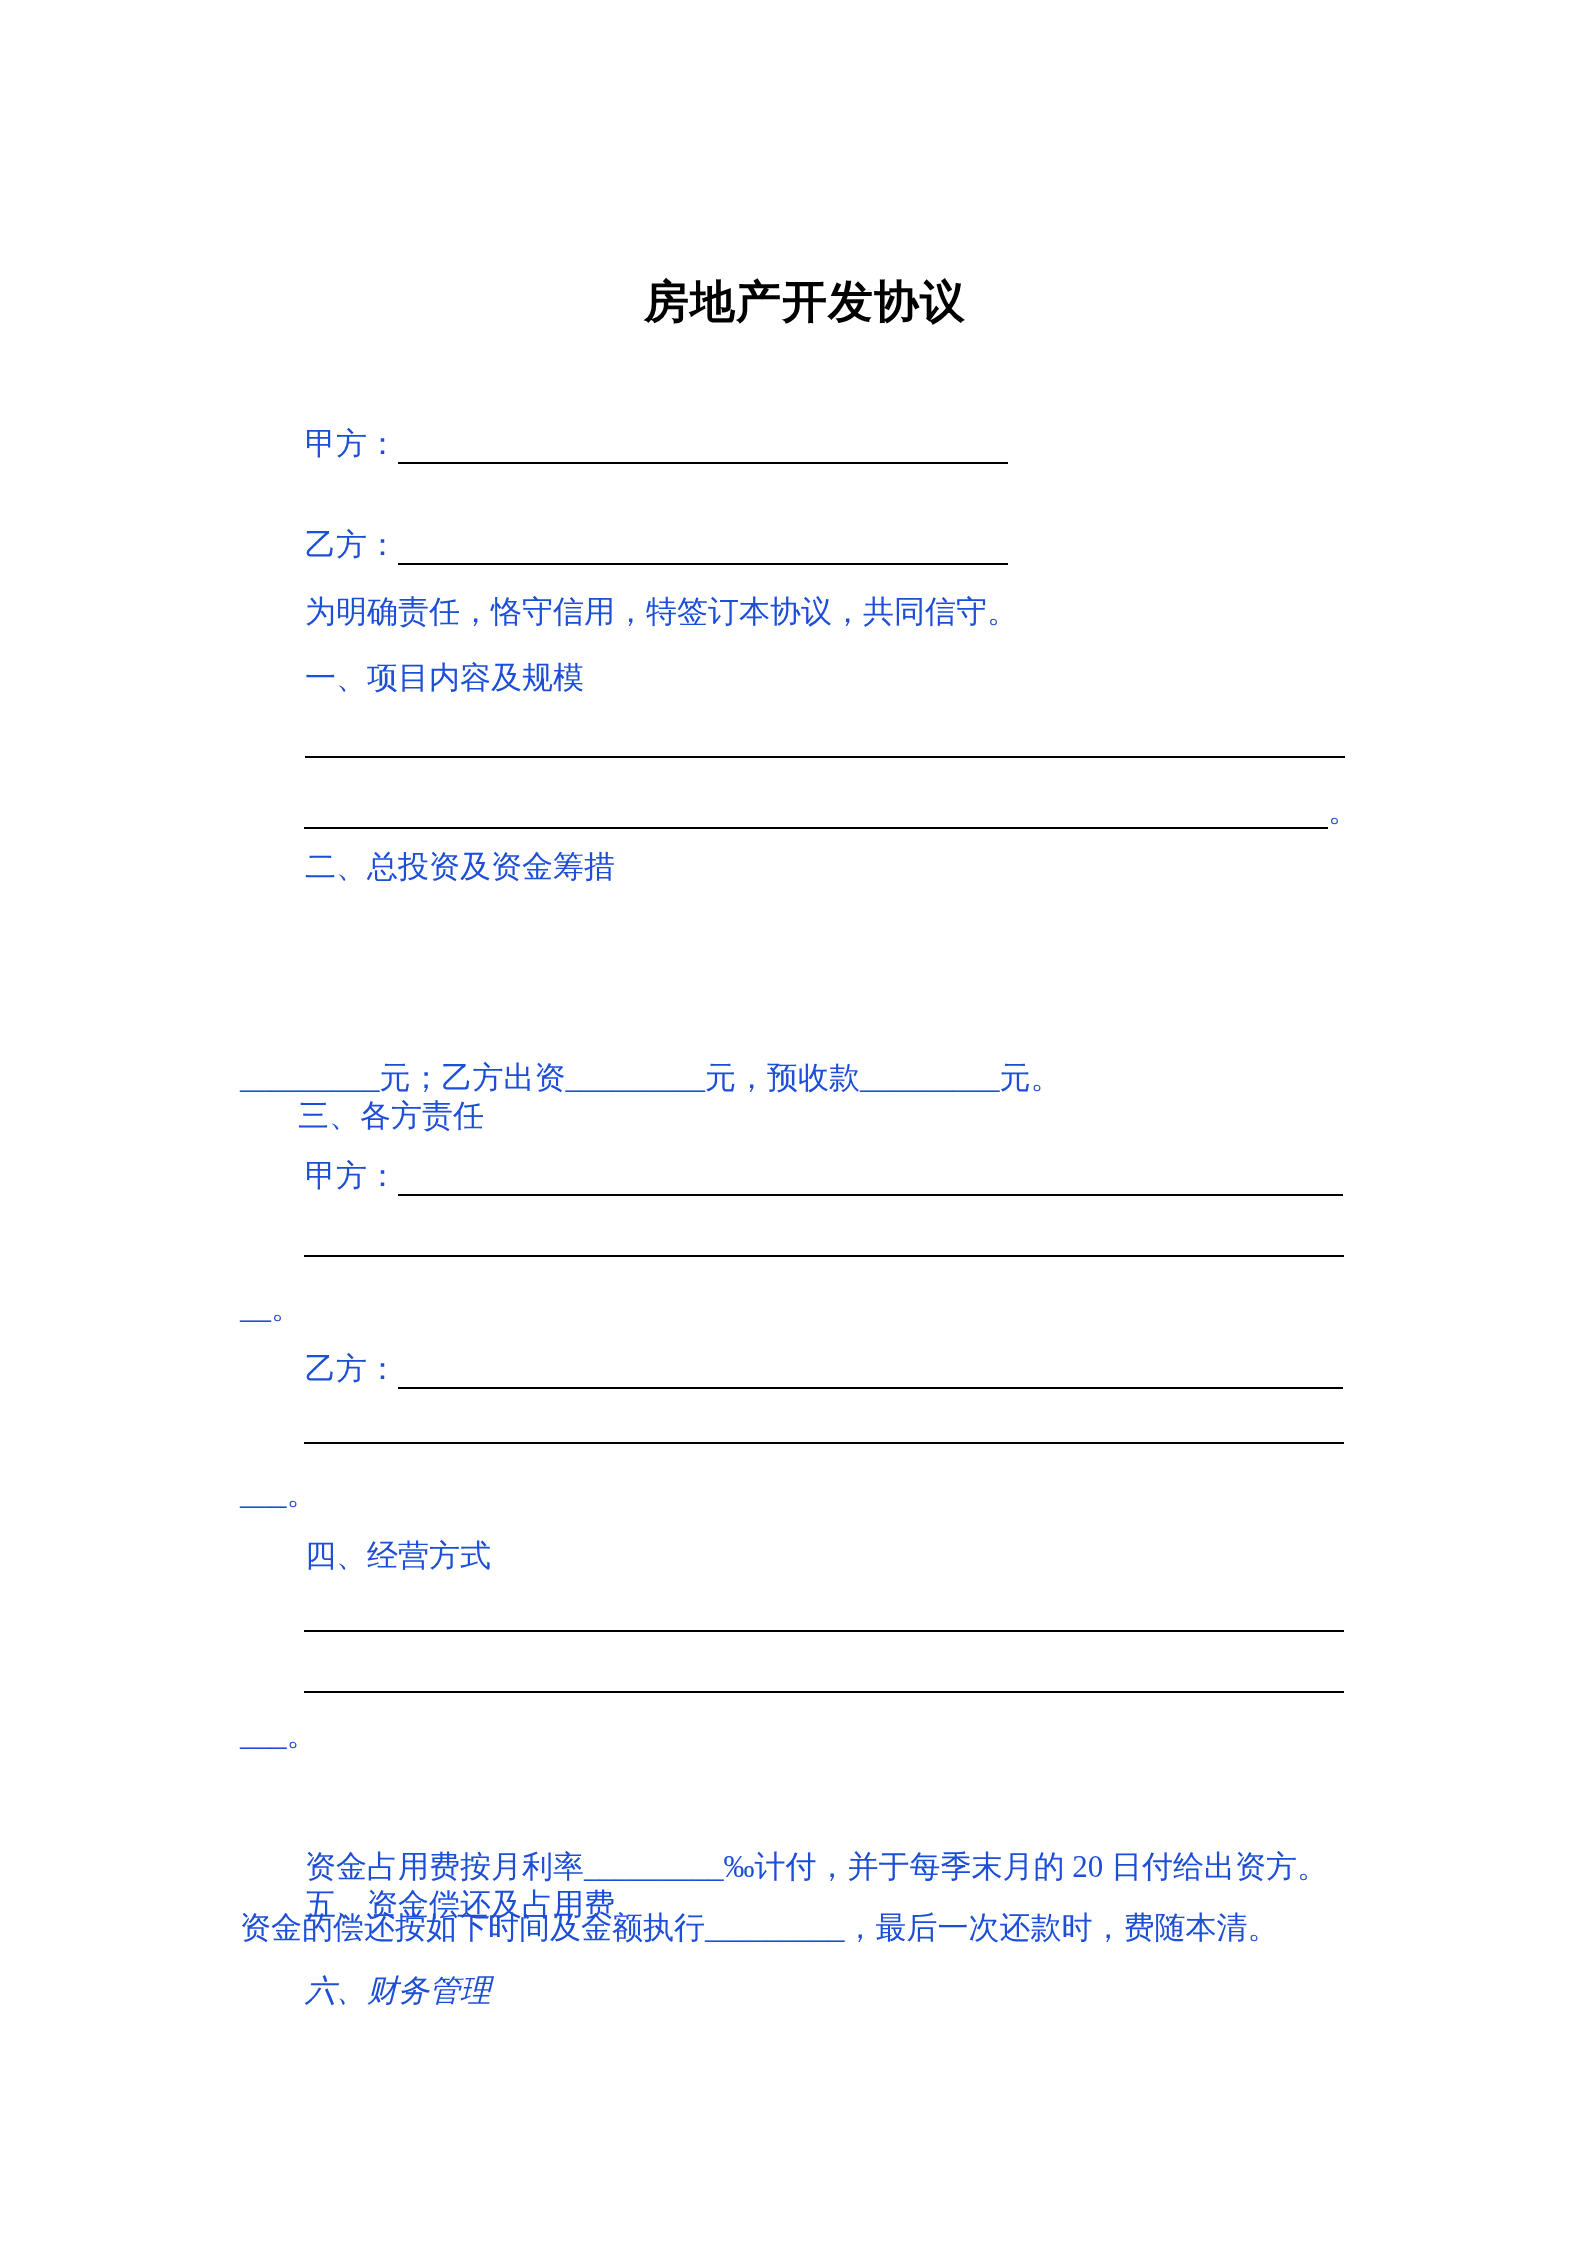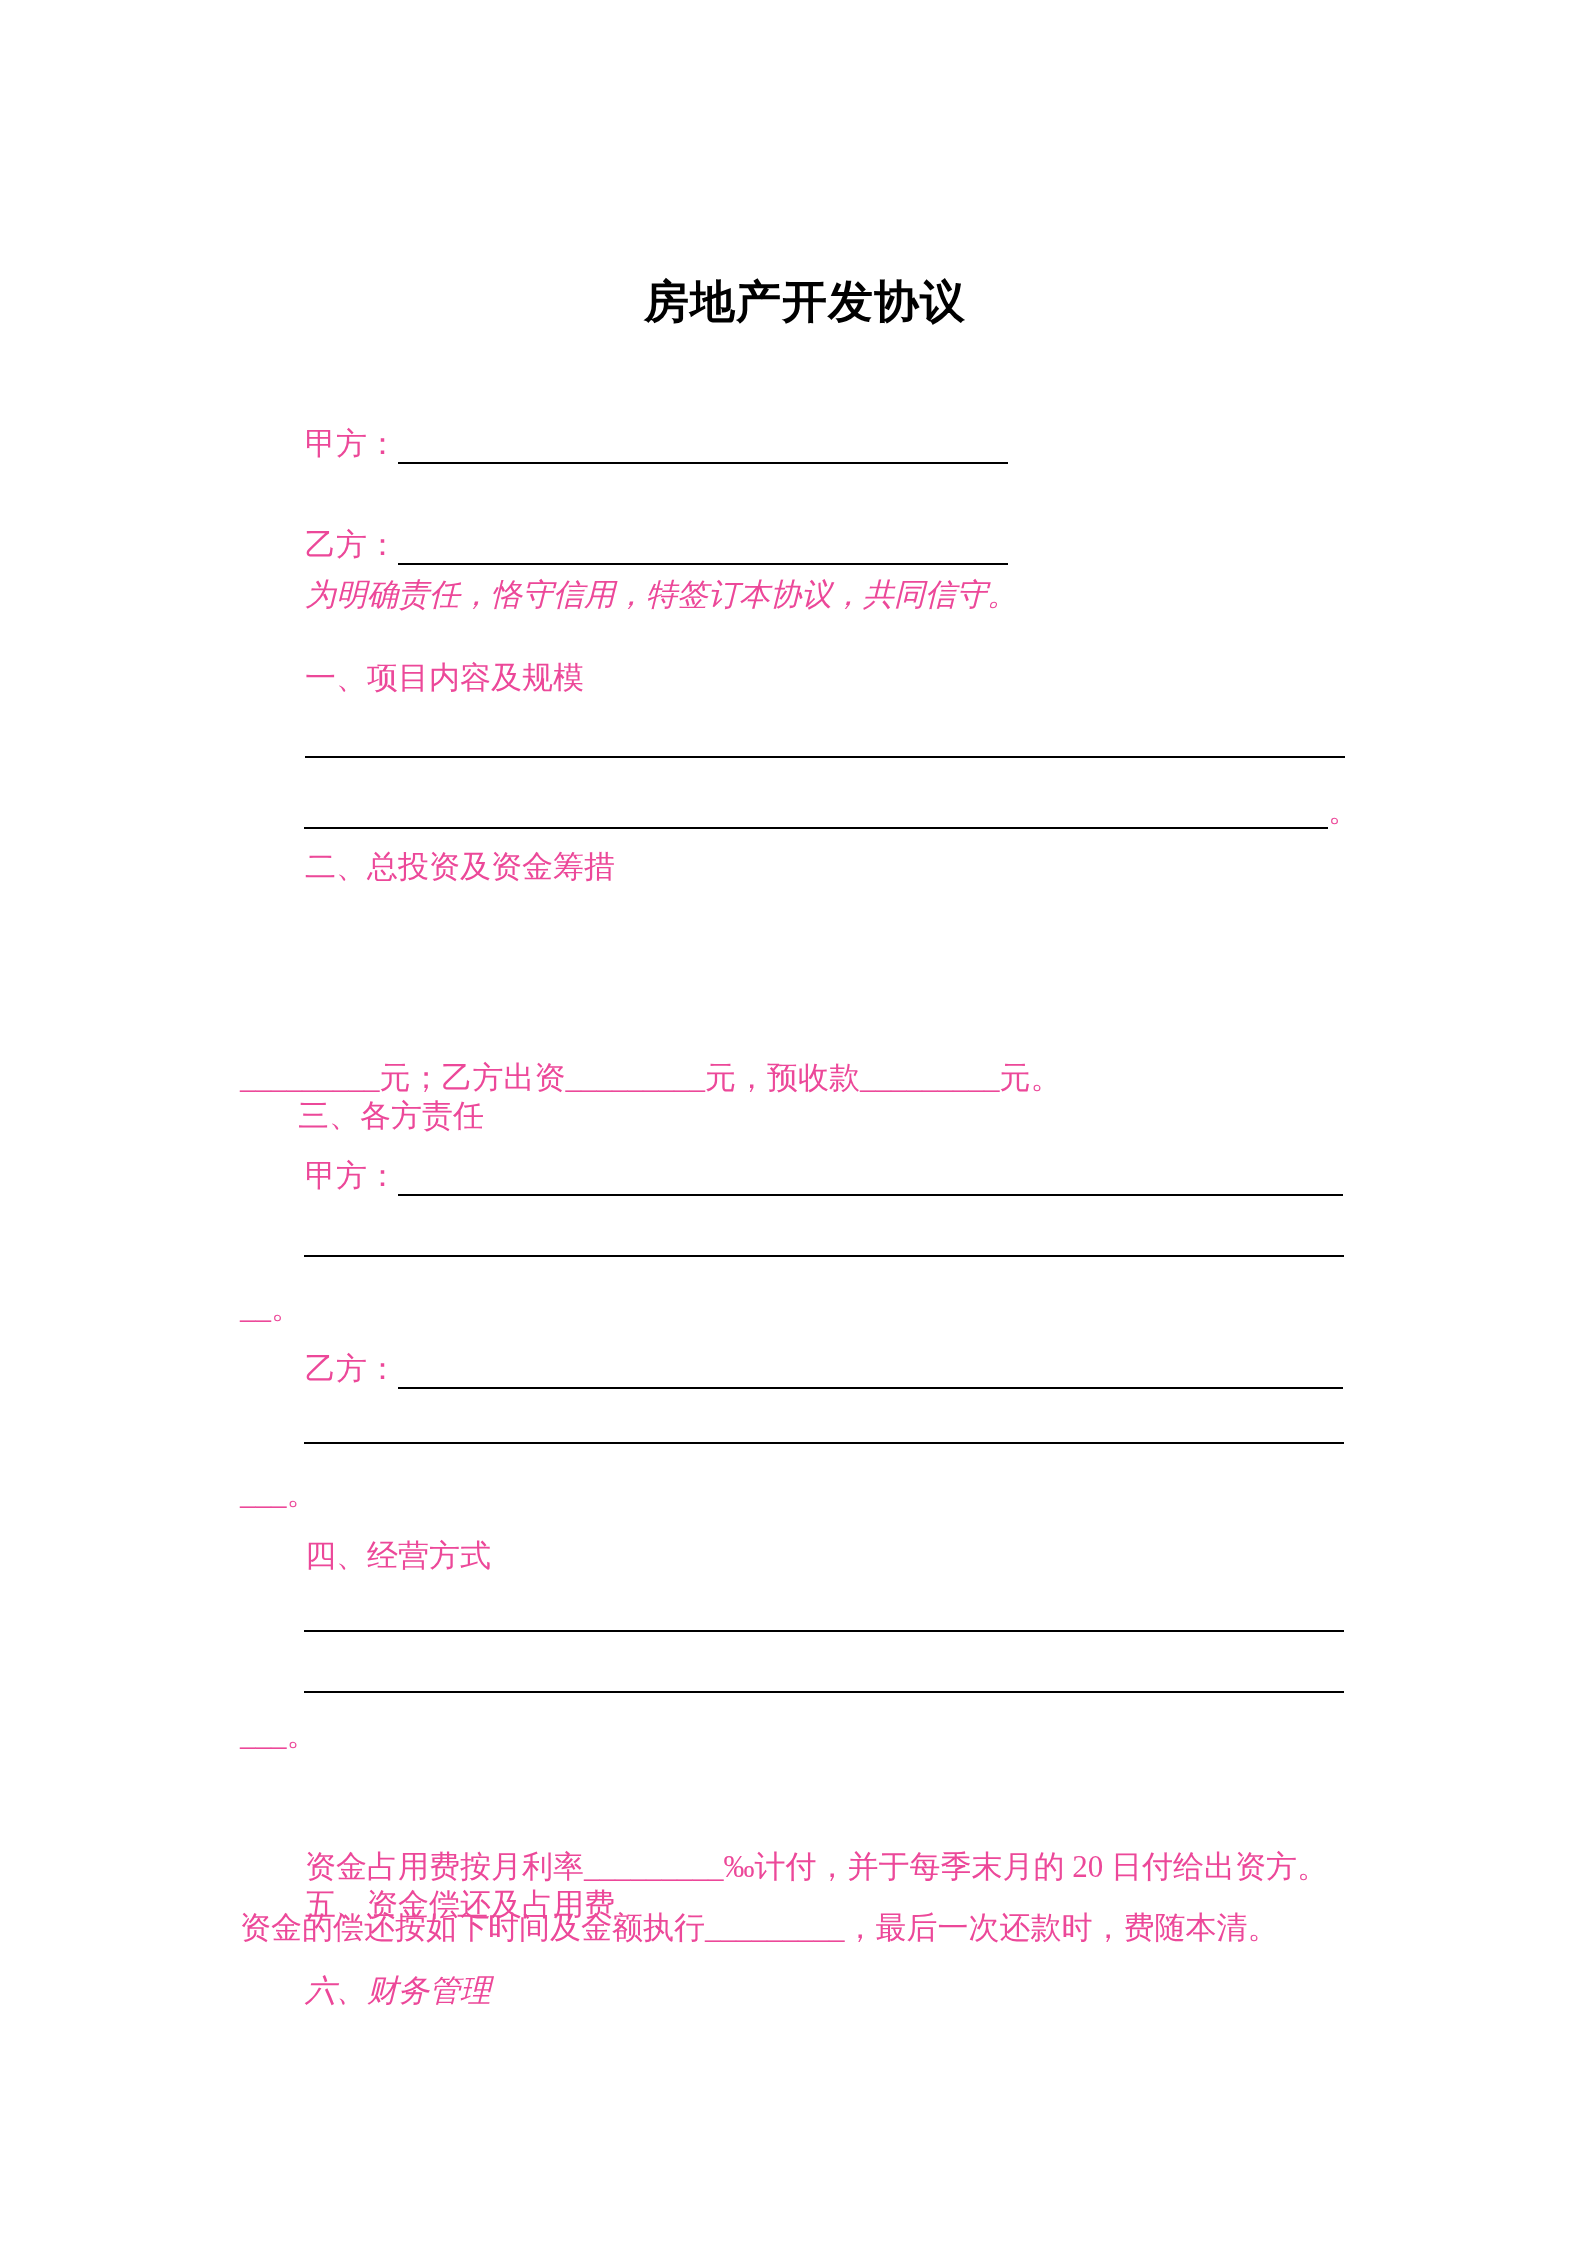--- a/index.html
+++ b/index.html
@@ -14,21 +14,21 @@
     background: #ffffff;
     font-family: "Liberation Serif", "DejaVu Serif", serif;
     color: #000000;
     overflow: hidden;
   }
   .line {
     position: absolute;
     font-size: 31px;
     line-height: 31px;
     white-space: nowrap;
-    color: #ec4899;
+    color: #1d4ed8;
   }
   .doc-title {
     position: absolute;
     left: 0;
     right: 0;
     top: 278px;
     text-align: center;
     padding-left: 23px;
     font-size: 45px;
     line-height: 48px;
@@ -63,21 +63,21 @@
 
   <div class="doc-title">房地产开发协议</div>
 
   <div class="line" style="left:305px; top:428px;">
     <span>甲方：</span><span class="blank" style="width:610px;"></span>
   </div>
   <div class="line" style="left:305px; top:529px;">
     <span>乙方：</span><span class="blank" style="width:610px;"></span>
   </div>
 
-  <div class="line" style="left:305px; top:579px;font-style:italic;">为明确责任，恪守信用，特签订本协议，共同信守。</div>
+  <div class="line" style="left:305px; top:596px;">为明确责任，恪守信用，特签订本协议，共同信守。</div>
 
   <div class="line" style="left:305px; top:662px;">一、项目内容及规模</div>
   <div class="rule" style="left:305px; top:726px; width:1040px;"></div>
   <div class="line" style="left:304px; top:795px;">
     <span class="blank-inline" style="width:1024px;"></span><span>。</span>
   </div>
 
   <div class="line" style="left:305px; top:851px;">二、总投资及资金筹措</div>
   <div class="line" style="left:240px; top:1042px;margin-top:20px;">_________元；乙方出资_________元，预收款_________元。</div>
 

